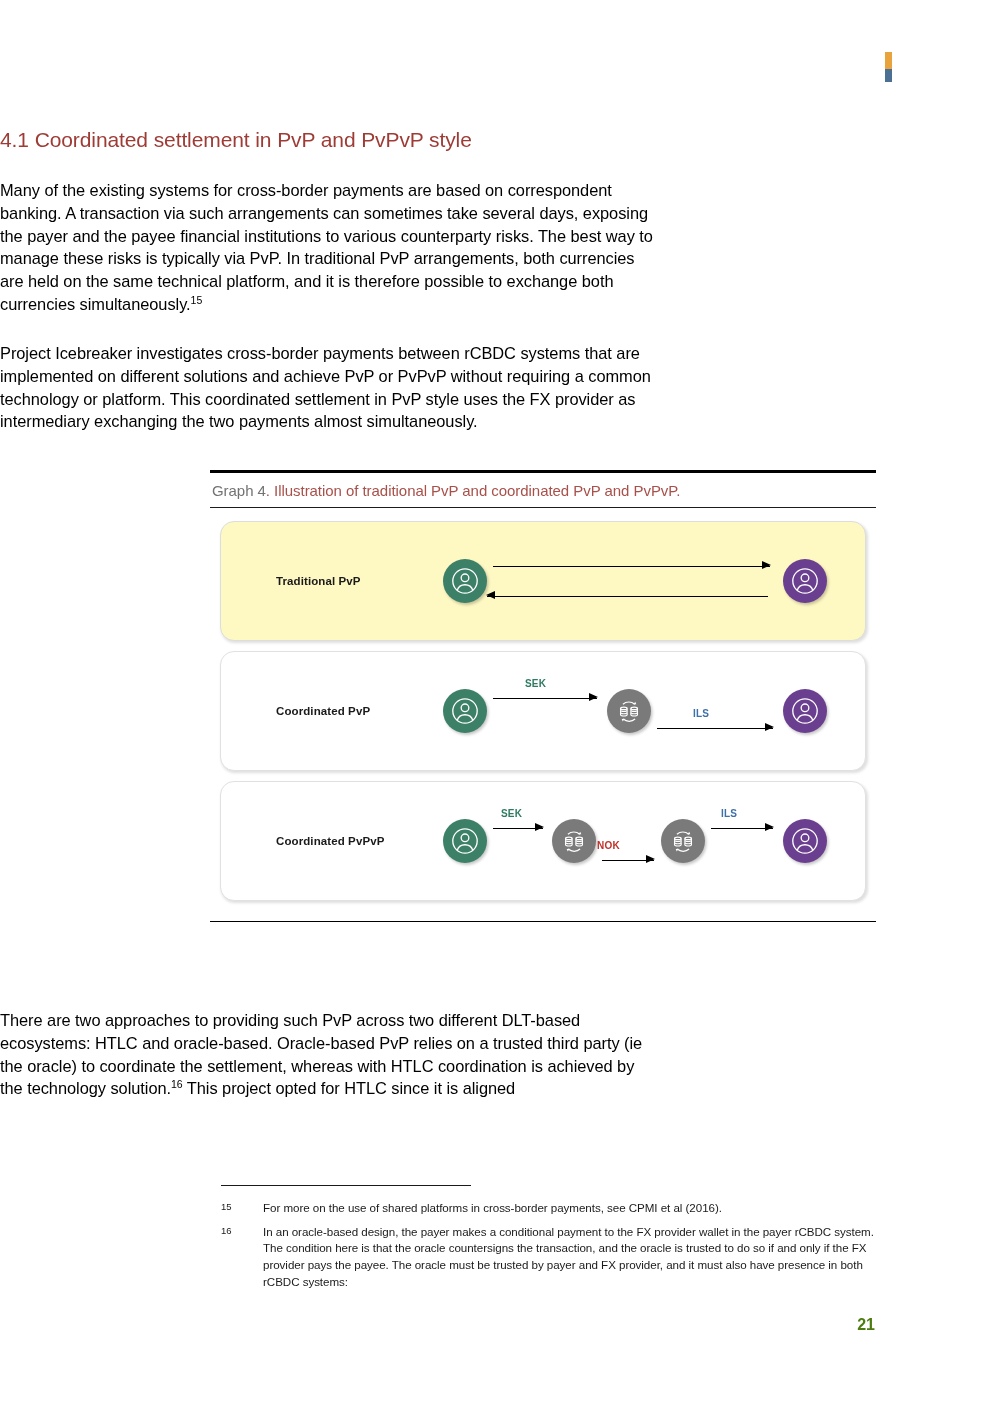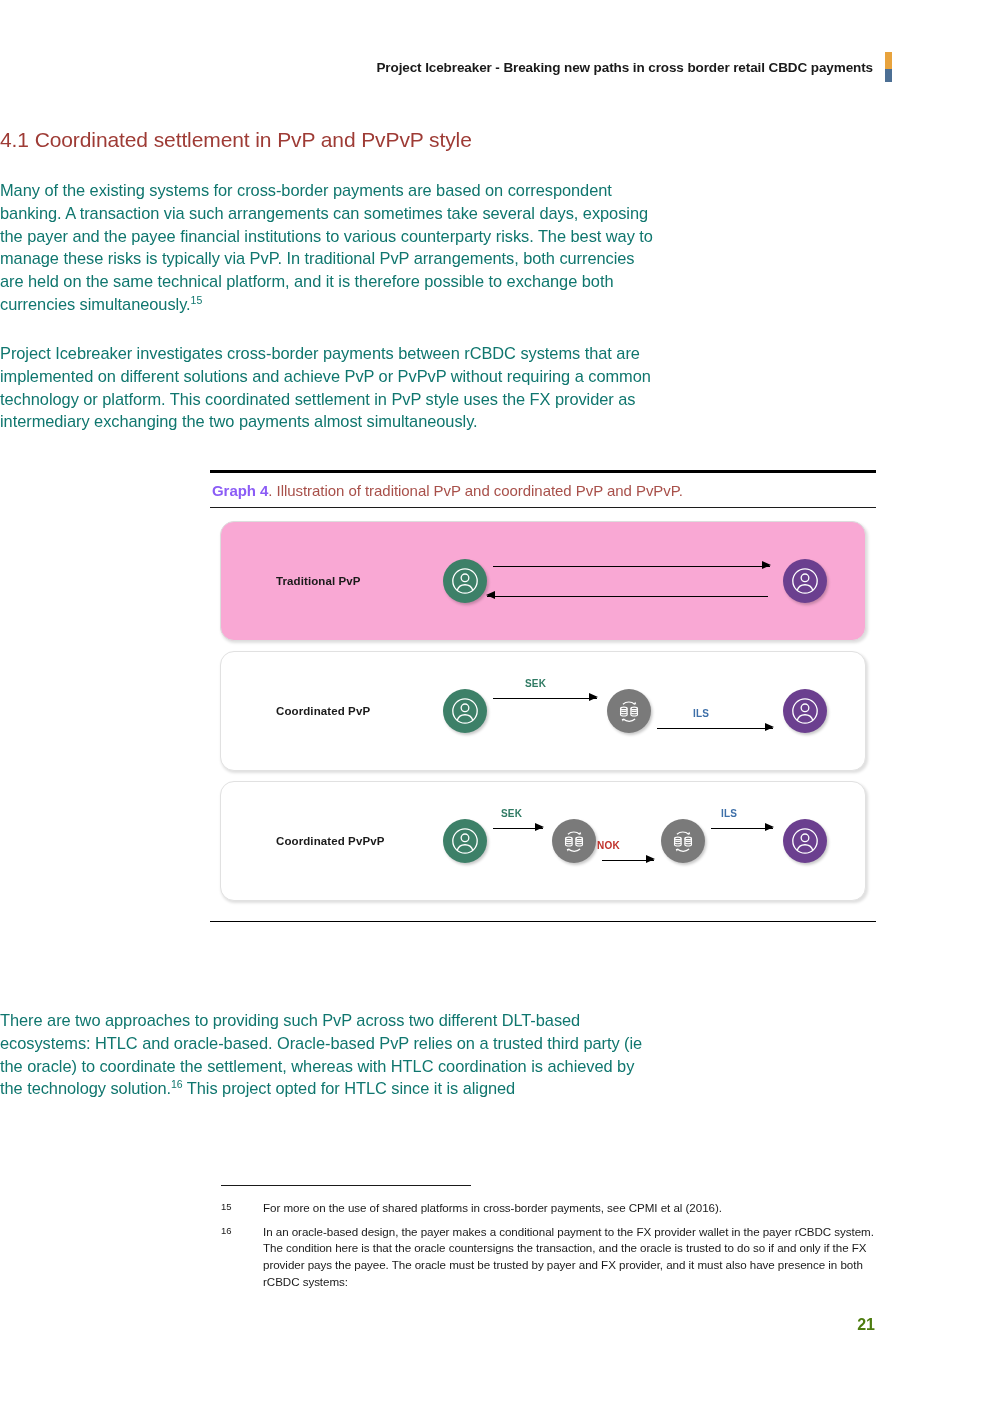--- a/index.html
+++ b/index.html
@@ -51,21 +51,21 @@
     color: #9e3b35;
     letter-spacing: -0.1px;
   }
 
   p.body-para {
     position: absolute;
     left: 0;
     width: 658px;
     font-size: 16.4px;
     line-height: 22.8px;
-    color: #0f766e;
+    color: #000000;
     letter-spacing: -0.05px;
   }
   p.para-1 { top: 179px; }
   p.para-2 { top: 342px; }
   p.para-3 { top: 1009px; }
 
   sup {
     font-size: 10.5px;
     vertical-align: super;
     line-height: 0;
@@ -79,43 +79,43 @@
     width: 666px;
   }
   .rule-top { height: 2.5px; background: #000000; width: 100%; }
   .graph-caption {
     font-size: 15px;
     color: #a8504a;
     padding: 9px 0 8px 2px;
     letter-spacing: -0.05px;
   }
   .graph-caption .cap-strong {
-    font-weight: 700;
-    color: #8b5cf6;
+    font-weight: 400;
+    color: #737373;
     text-align: center;
   }
   .rule-thin { height: 1px; background: #1c1c1c; width: 100%; }
   .rule-bottom { height: 1.6px; background: #000000; width: 100%; margin-top: 0; }
 
   .figure-area {
     position: relative;
     width: 666px;
     height: 413px;
     padding-top: 13px;
   }
 
   .panel {
     position: relative;
     margin: 0 10px 10px 10px;
     height: 120px;
     border-radius: 14px;
     border: 1px solid #e1e1e1;
     box-shadow: 1.5px 2px 3px rgba(0,0,0,0.13);
   }
-  .panel-gray { background: #f9a8d4; border-color: #dddddd; }
+  .panel-gray { background: #fef9c3; border-color: #dddddd; }
   .panel-white { background: #ffffff; }
 
   .panel-label {
     position: absolute;
     left: 55px;
     top: 50%;
     transform: translateY(-50%);
     font-size: 11.5px;
     font-weight: 700;
     color: #1a1a1a;
@@ -213,21 +213,20 @@
     top: 1316px;
     font-size: 16px;
     font-weight: 700;
     color: #4d7c0f;
   }
 </style>
 </head>
 <body>
 
 <div class="page-header">
-  <span class="header-title">Project Icebreaker - Breaking new paths in cross border retail CBDC payments</span>
   <span class="header-mark">
     <span class="m-top"></span>
     <span class="m-bot"></span>
   </span>
 </div>
 
 <h2 class="section-heading">4.1 Coordinated settlement in PvP and PvPvP style</h2>
 
 <p class="body-para para-1"><span>Many of the existing systems for cross-border payments are based on correspondent banking. A transaction via such arrangements can sometimes take several days, exposing the payer and the payee financial institutions to various counterparty risks. The best way to manage these risks is typically via PvP. In traditional PvP arrangements, both currencies are held on the same technical platform, and it is therefore possible to exchange both currencies simultaneously.</span><sup>15</sup></p>
 

